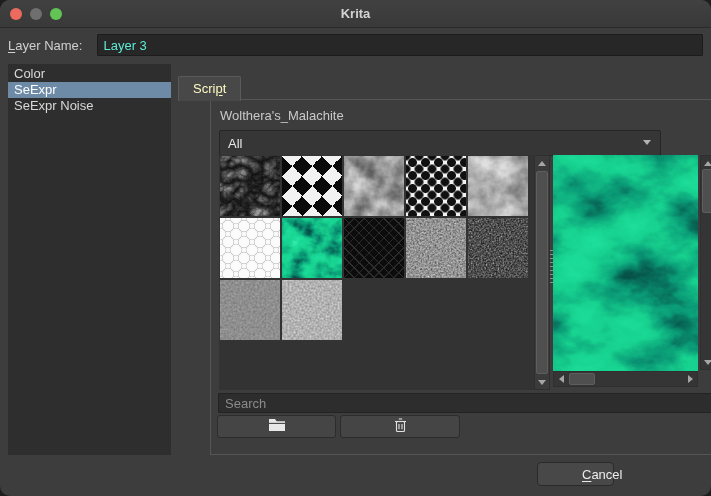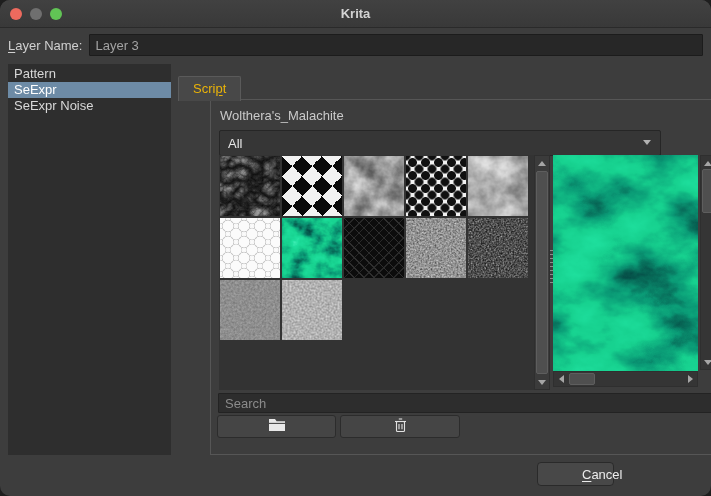--- a/index.html
+++ b/index.html
@@ -7,32 +7,32 @@
   .window{position:absolute;left:0;top:0;width:711px;height:496px;background:#3d3d3d;
     border-radius:10px;overflow:hidden;color:#d6d6d6;font-size:13px;}
   
   .titlebar{position:absolute;left:0;top:0;right:0;height:27px;
     background:linear-gradient(#414141,#393939);border-bottom:1px solid #2a2a2a;padding-left:39px;}
   .lights{position:absolute;left:10px;top:8px;display:flex;gap:8px;}
   .light{width:12px;height:12px;border-radius:50%;display:inline-block;}
   .title{position:absolute;left:0;right:0;top:0;height:27px;line-height:27px;text-align:center;
     font-weight:bold;color:#d3d3d3;}
   
-  .layer-row{position:absolute;left:8px;top:33px;right:8px;height:24px;display:flex;align-items:center;gap:7px;}
+  .layer-row{position:absolute;left:8px;top:33px;right:8px;height:24px;display:flex;align-items:center;gap:15px;}
   .layer-row label{color:#d0d0d0;white-space:nowrap;}
   .layer-row input{flex:1;height:20px;background:#272727;border:1px solid #1c1c1c;border-radius:1px;
-    color:#a3a3a3;font-size:13px;font-family:"Liberation Sans",sans-serif;padding:0 5px;outline:none;}
+    color:#5eead4;font-size:13px;font-family:"Liberation Sans",sans-serif;padding:0 5px;outline:none;}
   
   .gen-list{position:absolute;left:8px;top:64px;width:163px;bottom:41px;background:#2e2e2e;padding-top:2px;}
   .gen-item{height:16px;line-height:16px;padding:0 6px;color:#d8d8d8;cursor:default;}
   .gen-item.selected{background:#6d8ba6;color:#ffffff;}
   
   .tabs{position:absolute;left:178px;top:76px;height:24px;display:flex;align-items:flex-end;z-index:3;}
   .tab{padding:3px 14px 4px 14px;background:#414141;border:1px solid #5a5a5a;border-bottom:none;
-    border-radius:2px 2px 0 0;color:#eab308;margin-right:2px;height:14px;line-height:14px;}
+    border-radius:2px 2px 0 0;color:#fef9c3;margin-right:2px;height:14px;line-height:14px;}
   .tab.active{background:#484848;height:17px;line-height:17px;margin-bottom:-1px;}
   
   .frame{position:absolute;left:178px;top:99px;width:525px;bottom:41px;border:1px solid #565656;
     background:#3d3d3d;z-index:1;margin-left:32px;}
   .res-name{position:absolute;left:9px;top:8px;color:#c9c9c9;}
   .combo{position:absolute;left:8px;top:30px;width:442px;height:22px;background:#363636;
     border:1px solid #262626;border-radius:2px;display:flex;align-items:center;padding:12px 8px;box-sizing:border-box;
     color:#e6e6e6;}
   .combo-arrow{position:absolute;right:9px;top:9px;width:0;height:0;
     border-left:4px solid transparent;border-right:4px solid transparent;border-top:5px solid #b2b2b2;}
@@ -114,21 +114,21 @@
     </div>
     <div class="title">Krita</div>
   </div>
 
   <div class="layer-row">
     <label><u>L</u>ayer Name:</label>
     <input value="Layer 3" style="">
   </div>
 
   <div class="gen-list" id="gen-list">
-      <div class="gen-item">Pattern</div>
+      <div class="gen-item">Color</div>
       <div class="gen-item selected" style="background: rgb(109, 139, 166);">SeExpr</div>
       <div class="gen-item">SeExpr Noise</div>
     </div>
 
   <div class="tabs" id="tabs">
       <div class="tab active">Scri<u>p</u>t</div>
     </div>
 
   <div class="frame">
 

